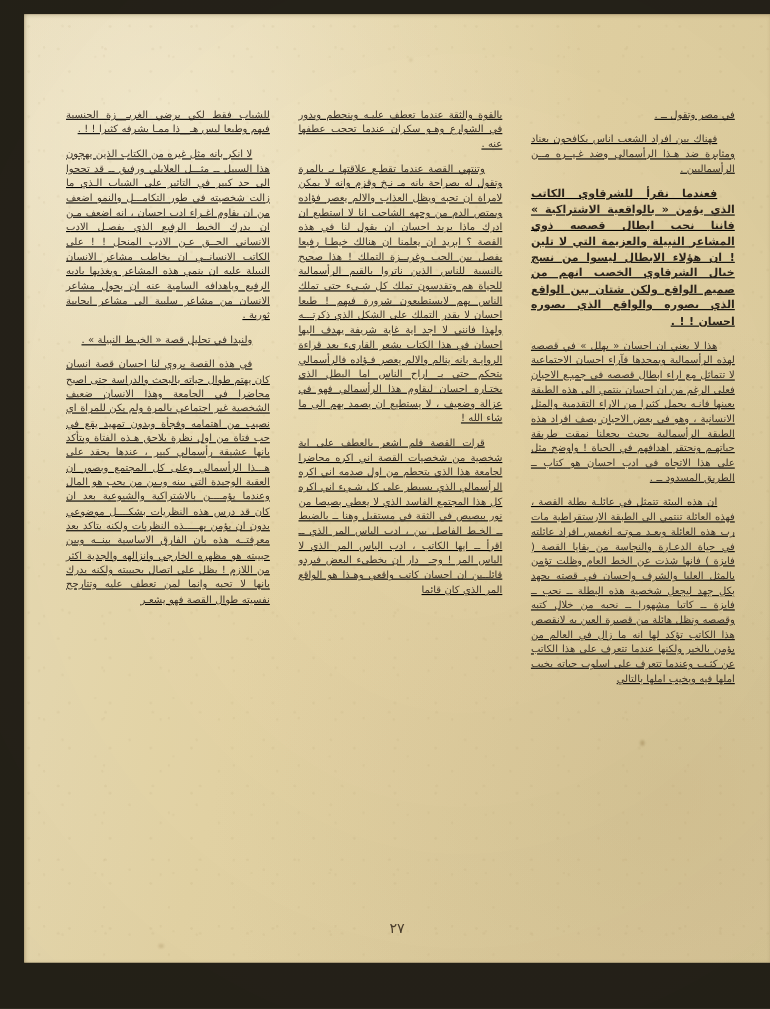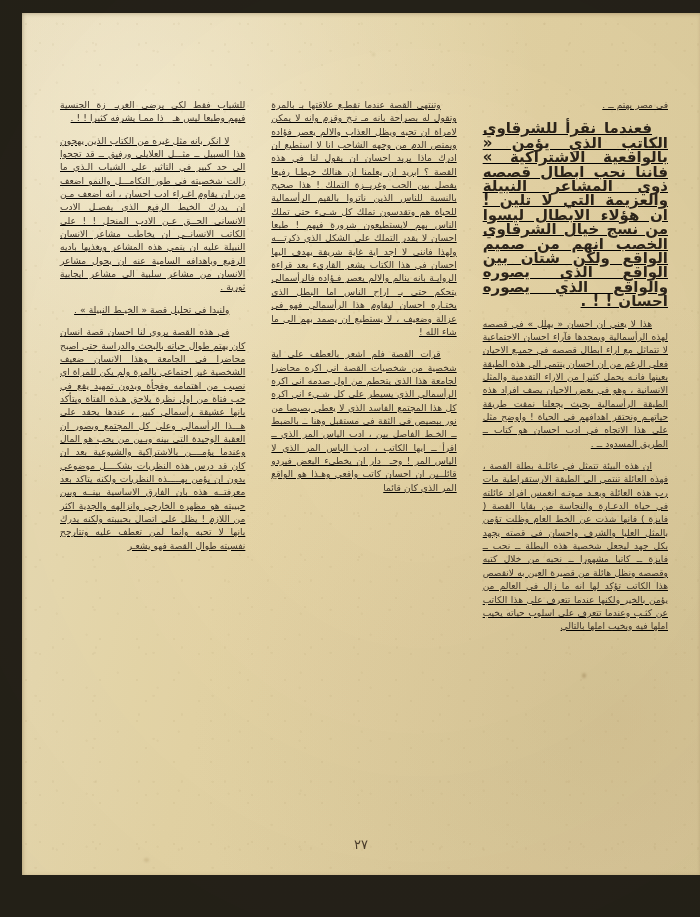--- a/index.html
+++ b/index.html
@@ -101,21 +101,21 @@
     margin: 0 0 9px 0;
     text-indent: 16px;
   }
   p.no-indent { text-indent: 0; }
 
   .bold-block {
     font-weight: 700;
     color: #2c241a;
     letter-spacing: .05px;
     word-spacing: .06em;
-    font-size: 15px;
+    font-size: 10px;
     line-height: 14.4px;
   }
 
   
   #folio {
     position: absolute;
     left: 0;
     right: 0;
     top: 824px;
     text-align: center;
@@ -136,29 +136,31 @@
 
     <div id="paper-grain"></div>
     <div class="age-spot" style="left:560px;top:660px;width:4px;height:5px;"></div>
     <div class="age-spot" style="left:122px;top:845px;width:5px;height:4px;opacity:.6;"></div>
     <div class="age-spot" style="left:350px;top:40px;width:3px;height:3px;opacity:.5;"></div>
 
     <div id="text-body">
 
       <div class="column">
         <div class="col-inner">
-          <p class="no-indent">في مصر يهتم ــ .</p>
+          <p class="no-indent">في مصر وتقول ــ .</p>
+          <p>فهناك بين افراد الشعب اناس يكافحون بعناد ومثابرة ضد هـذا الرأسمالي وضد غـيــره مــن الرأسماليين .</p>
           <p class="bold-block">فعندما نقرأ للشرقاوي الكاتب الذي يؤمن « بالواقعية الاشتراكية » فاننا نحب ابطال قصصه ذوي المشاعر النبيلة والعزيمة التي لا تلين ! ان هؤلاء الابطال ليسوا من نسج خيال الشرقاوي الخصب انهم من صميم الواقع ولكن شتان بين الواقع الذي يصوره والواقع الذي يصوره احسان ! ! .</p>
           <p>هذا لا يعني ان احسان « يهلل » في قصصه لهذه الرأسمالية ويمجدها فآراء احسان الاجتماعية لا تتماثل مع اراء ابطال قصصه في جميـع الاحيان فعلى الرغم من ان احسان ينتمي الى هذه الطبقة بعينها فانـه يحمل كثيرا من الاراء التقدمية والمثل الانسانية ، وهو في بعض الاحيان يصف افراد هذه الطبقة الرأسمالية بحيث يجعلنا نمقت طريقة حياتهـم ونحتقر اهدافهم في الحياة ! واوضح مثل على هذا الاتجاه في ادب احسان هو كتاب ــ الطريق المسدود ــ .</p>
           <p>ان هذه البيئة تتمثل في عائلـة بطلة القصة ، فهذه العائلة تنتمي الى الطبقة الارستقراطية مات رب هذه العائلة وبعـد مـوتـه انغمس افراد عائلته في حياة الدعـارة والنجاسة من بقايا القصة ( فايزة ) فانها شذت عن الخط العام وظلت تؤمن بالمثل العليا والشرف واحسان في قصته يجهد بكل جهد ليجعل شخصية هذه البطلة ــ نحب ــ فايزة ــ كاتبا مشهورا ــ نحبه من خلال كتبه وقصصه ونظل هائلة من قصيرة العين به لانقصص هذا الكاتب تؤكد لها انه ما زال في العالم من يؤمن بالخير ولكنها عندما تتعرف على هذا الكاتب عن كثـب وعندما تتعرف على اسلوب حياته يخيب املها فيه ويخيب املها بالتالي</p>
         </div>
       </div>
 
       <div class="column">
         <div class="col-inner">
+          <p class="no-indent">بالقوة والثقة عندما تعطف عليـه وينحطم ويدور في الشوارع وهـو سكران عندما تحجب عطفها عنه .</p>
           <p>وتنتهي القصة عندما تقطـع علاقتها بـ بالمرة وتقول له بصراحة بانه مـ نـخ وقزم وانه لا يمكن لامراة ان تحبه ويظل العذاب والالم يعصر فؤاده ويمتص الدم من وجهه الشاحب انا لا استطيع ان ادرك ماذا يريد احسان ان يقول لنا في هذه القصة ؟ ابريد ان يعلمنا ان هنالك خيطـا رفيعا يفصل بين الحب وغريــزة التملك ! هذا صحيح بالنسبة للناس الذين ناتروا بالقيم الرأسمالية للحياة هم وتقدسون تملك كل شـيء حتى تملك الناس بهم لايستطيعون شرورة فيهم ! طبعا احسان لا يقدر التملك على الشكل الذي ذكرتـــه ولهذا فانني لا اجد اية غاية شريفة يهدف اليها احسان في هذا الكتاب يشعر القارىء بعد قراءة الروايـة بانه ينالم والالم يعصر فـؤاده فالرأسمالي يتحكم حتى بـ__اراح الناس اما البطل الذي يختـاره احسان ليقاوم هذا الرأسمالي فهو في عزالة وضعيف ، لا يستطيع ان يصمد بهم الى ما شاء الله !</p>
           <p>قرات القصة فلم اشعر بالعطف على اية شخصية من شخصيات القصة اني اكره محاضرا لجامعة هذا الذي يتحطم من اول صدمه اني اكره الرأسمالي الذي يسيطر على كل شـيء اني اكره كل هذا المجتمع الفاسد الذي لا يعطي بصيصا من نور ببصيص في الثقة في مستقبل وهنا ــ بالضبط ــ الخـط الفاصل بين ، ادب الياس المر الذي ــ اقرأ ــ ايها الكاتب ، ادب الياس المر الذي لا الياس المر ! وحـ__دار ان يخطىء البعض فيردو قائلــين ان احسان كاتب واقعي وهـذا هو الواقع المر الذي كان قائما</p>
         </div>
       </div>
 
       <div class="column">
         <div class="col-inner">
           <p class="no-indent">للشباب فقط لكي يرضي الغريـ__زة الجنسية فيهم وطبعا ليس هـ__ذا ممـا يشرفه كثيرا ! ! .</p>
           <p>لا انكر بانه مثل غيره من الكتاب الذين يهجون هذا السبيل ــ مثـــل العلايلي ورفيق ــ قد تجحوا الى حد كبير في التاثير على الشباب الـذي ما زالت شخصيته في طور التكامـــل والنمو اضعف من ان يقاوم اغـراء ادب احسان ، انه اضعف مـن ان يدرك الخيط الرفيع الذي يفصـل الادب الانساني الحــق عـن الادب المنحل ! ! على الكاتب الانسانــي ان يخاطب مشاعر الانسان النبيلة عليه ان ينمي هذه المشاعر ويغذيها باديه الرفيع وباهدافه السامية عنه ان يحول مشاعر الانسان من مشاعر سلبية الى مشاعر ايجابية ثورية .</p>
           <p>ولنبدا في تحليل قصة « الخيـط النبيلة » .</p>

